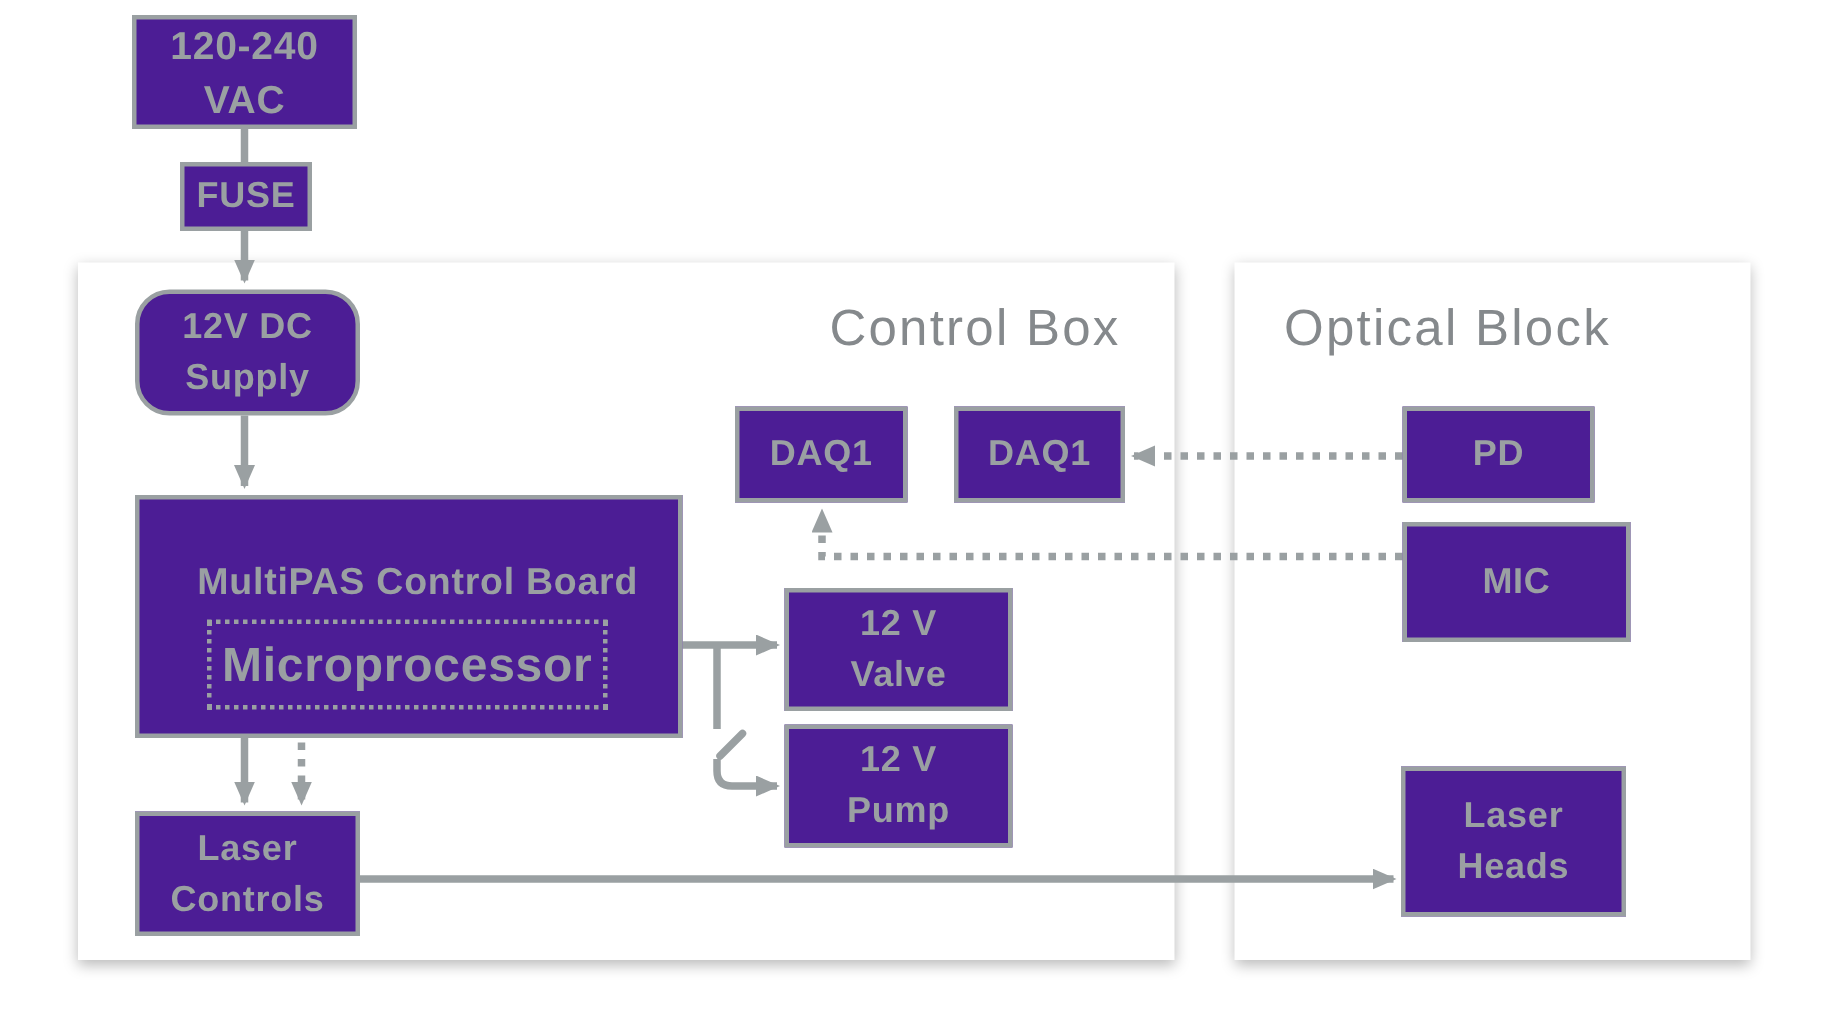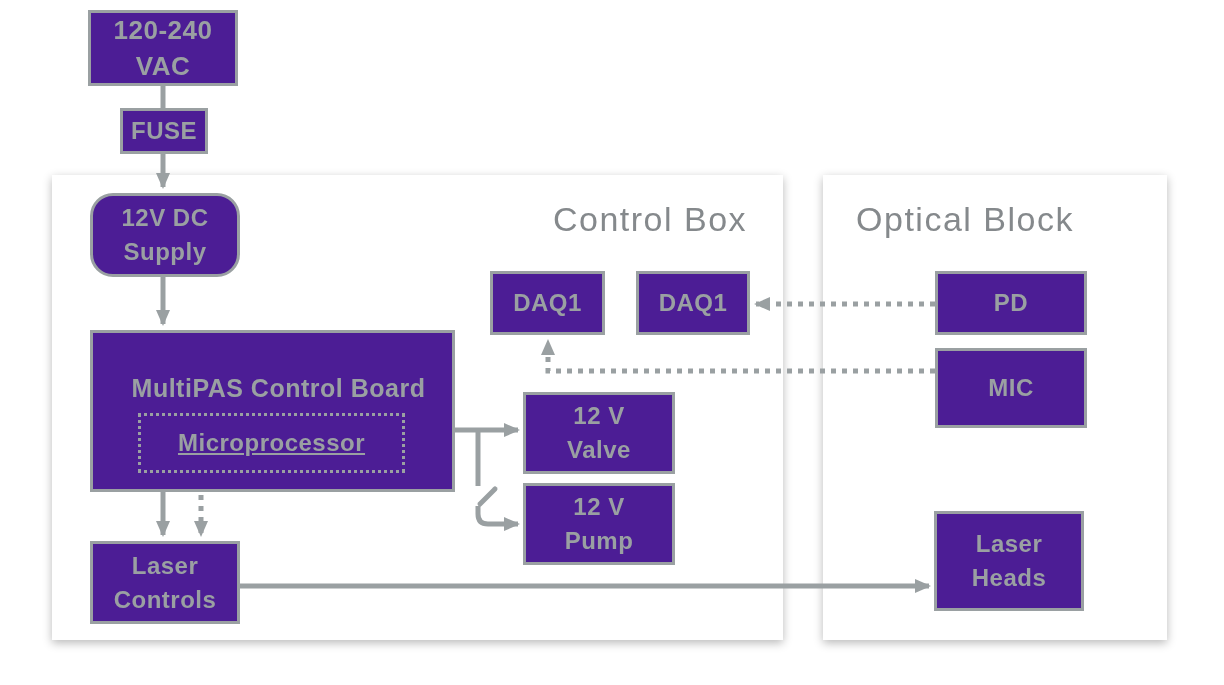--- a/index.html
+++ b/index.html
@@ -55,23 +55,22 @@
     font-weight:bold;
     font-size:25px;
     letter-spacing:0.5px;
   }
   .micro{
     position:absolute;
     left:45px;top:80px;
     width:261px;height:54px;
     border:3px dotted var(--line);
     display:flex;align-items:center;justify-content:center;
-    color:var(--line);font-weight:bold;font-size:24px;
+    color:var(--line);font-weight:bold;font-size:32px;
     letter-spacing:0.5px;
-    text-decoration:underline;
   }
   #board{display:block;}
   svg.wires{
     position:absolute;left:0;top:0;
     width:1224px;height:685px;
     pointer-events:none;
   }
   svg .w{stroke:var(--line);fill:none;}
 </style>
 </head>
@@ -136,20 +135,20 @@
 
   <div class="node" style="left:523px;top:392px;width:152px;height:82px;">12 V
 Valve</div>
 
   <div class="node" style="left:523px;top:483px;width:152px;height:82px;">12 V
 Pump</div>
 
   <div class="node" style="left:90px;top:541px;width:150px;height:83px;">Laser
 Controls</div>
 
-  <div class="node" style="left:935px;top:271px;width:152px;height:64px;">PD</div>
+  <div class="node" style="left:935px;top:271px;width:128px;height:64px;">PD</div>
 
   <div class="node" style="left:935px;top:348px;width:152px;height:80px;">MIC</div>
 
   <div class="node" style="left:934px;top:511px;width:150px;height:100px;">Laser
 Heads</div>
 
 </div>
 
 </body></html>

